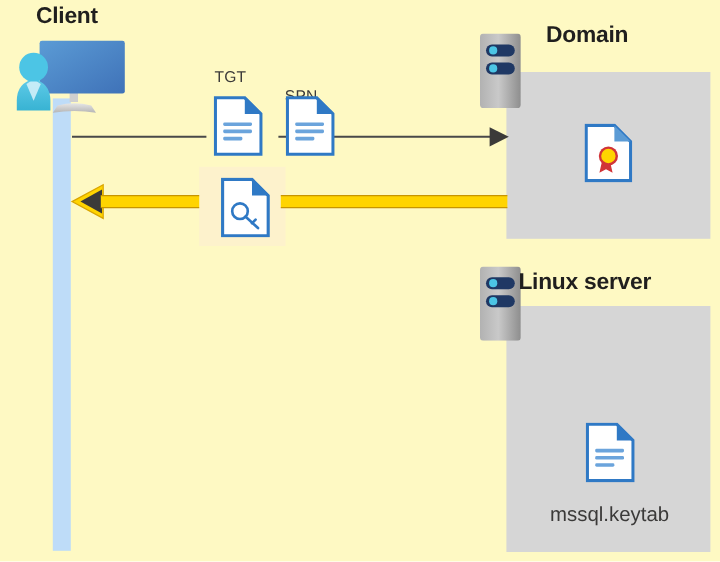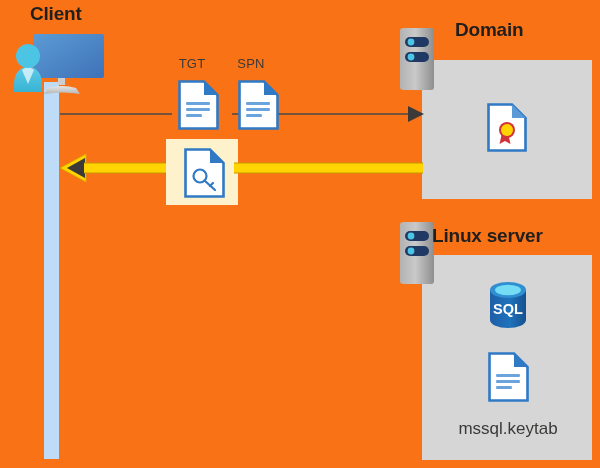--- a/index.html
+++ b/index.html
@@ -7,21 +7,21 @@
     padding: 0;
     background: #ffffff;
   }
   body {
     font-family: "Liberation Sans", sans-serif;
   }
   #canvas {
     position: relative;
     width: 600px;
     height: 468px;
-    background: #f97316;
+    background: #fef9c3;
     overflow: hidden;
   }
   .abs { position: absolute; }
 
   
   .title {
     font-weight: bold;
     color: #201f1e;
     font-size: 19px;
     line-height: 23px;
@@ -55,21 +55,21 @@
   #arrow-bottom { left: 58px; top: 150px; }
 
   
   .doc-label {
     font-size: 13px;
     color: #3b3a39;
     text-align: center;
     letter-spacing: 0.2px;
   }
   #tgt-label { left: 172px; top: 56px; width: 40px; }
-  #spn-label { left: 228px; top: 56px; width: 46px; }
+  #spn-label { left: 228px; top: 72px; width: 46px; }
 
   
   #key-highlight {
     left: 166px; top: 139px;
     width: 72px; height: 66px;
     background: #fdf2cc;
   }
 
   
   #tgt-doc { left: 178px; top: 80px; }
@@ -228,35 +228,20 @@
   <div class="abs" id="cert-doc">
     <svg width="40" height="49" viewBox="0 0 40 49">
       <path d="M1.5 1.5 H25 L38.5 15 V47.5 H1.5 Z" fill="#ffffff" stroke="#2f79c5" stroke-width="2.6"></path>
       <path d="M25 1.5 L38.5 15 H25 Z" fill="#5b9bd5"></path>
       <path d="M15 30 l-2.5 11 l5.5 -3 l5.5 3 l-2.5 -11 z" fill="#d13438"></path>
       <circle cx="20" cy="27" r="8" fill="#d13438"></circle>
       <circle cx="20" cy="27" r="6" fill="#ffd400"></circle>
     </svg>
   </div>
 
-  <div class="abs" id="sql-db">
-    <svg width="44" height="48" viewBox="0 0 44 48">
-      <defs>
-        <linearGradient id="dbGrad" x1="0" y1="0" x2="1" y2="0">
-          <stop offset="0%" stop-color="#1e5fa8"></stop>
-          <stop offset="55%" stop-color="#1f72bc"></stop>
-          <stop offset="100%" stop-color="#15518f"></stop>
-        </linearGradient>
-      </defs>
-      <path d="M4 9 v30 a18 8 0 0 0 36 0 V9 z" fill="url(#dbGrad)"></path>
-      <ellipse cx="22" cy="9" rx="18" ry="8" fill="#2f8fd0"></ellipse>
-      <ellipse cx="22" cy="9" rx="13" ry="5.3" fill="#74dcf4"></ellipse>
-      <text x="22" y="33" font-family="'Liberation Sans',sans-serif" font-size="14.5" font-weight="bold" fill="#ffffff" text-anchor="middle">SQL</text>
-    </svg>
-  </div>
 
   <div class="abs" id="keytab-doc">
     <svg width="41" height="50" viewBox="0 0 41 50">
       <path d="M1.5 1.5 H26 L39.5 15 V48.5 H1.5 Z" fill="#ffffff" stroke="#2f79c5" stroke-width="2.6"></path>
       <path d="M26 1.5 L39.5 15 H26 Z" fill="#2f79c5"></path>
       <rect x="8" y="22" width="24" height="3" rx="1.2" fill="#6ba4dc"></rect>
       <rect x="8" y="28" width="24" height="3" rx="1.2" fill="#6ba4dc"></rect>
       <rect x="8" y="34" width="16" height="3" rx="1.2" fill="#6ba4dc"></rect>
     </svg>
   </div>

